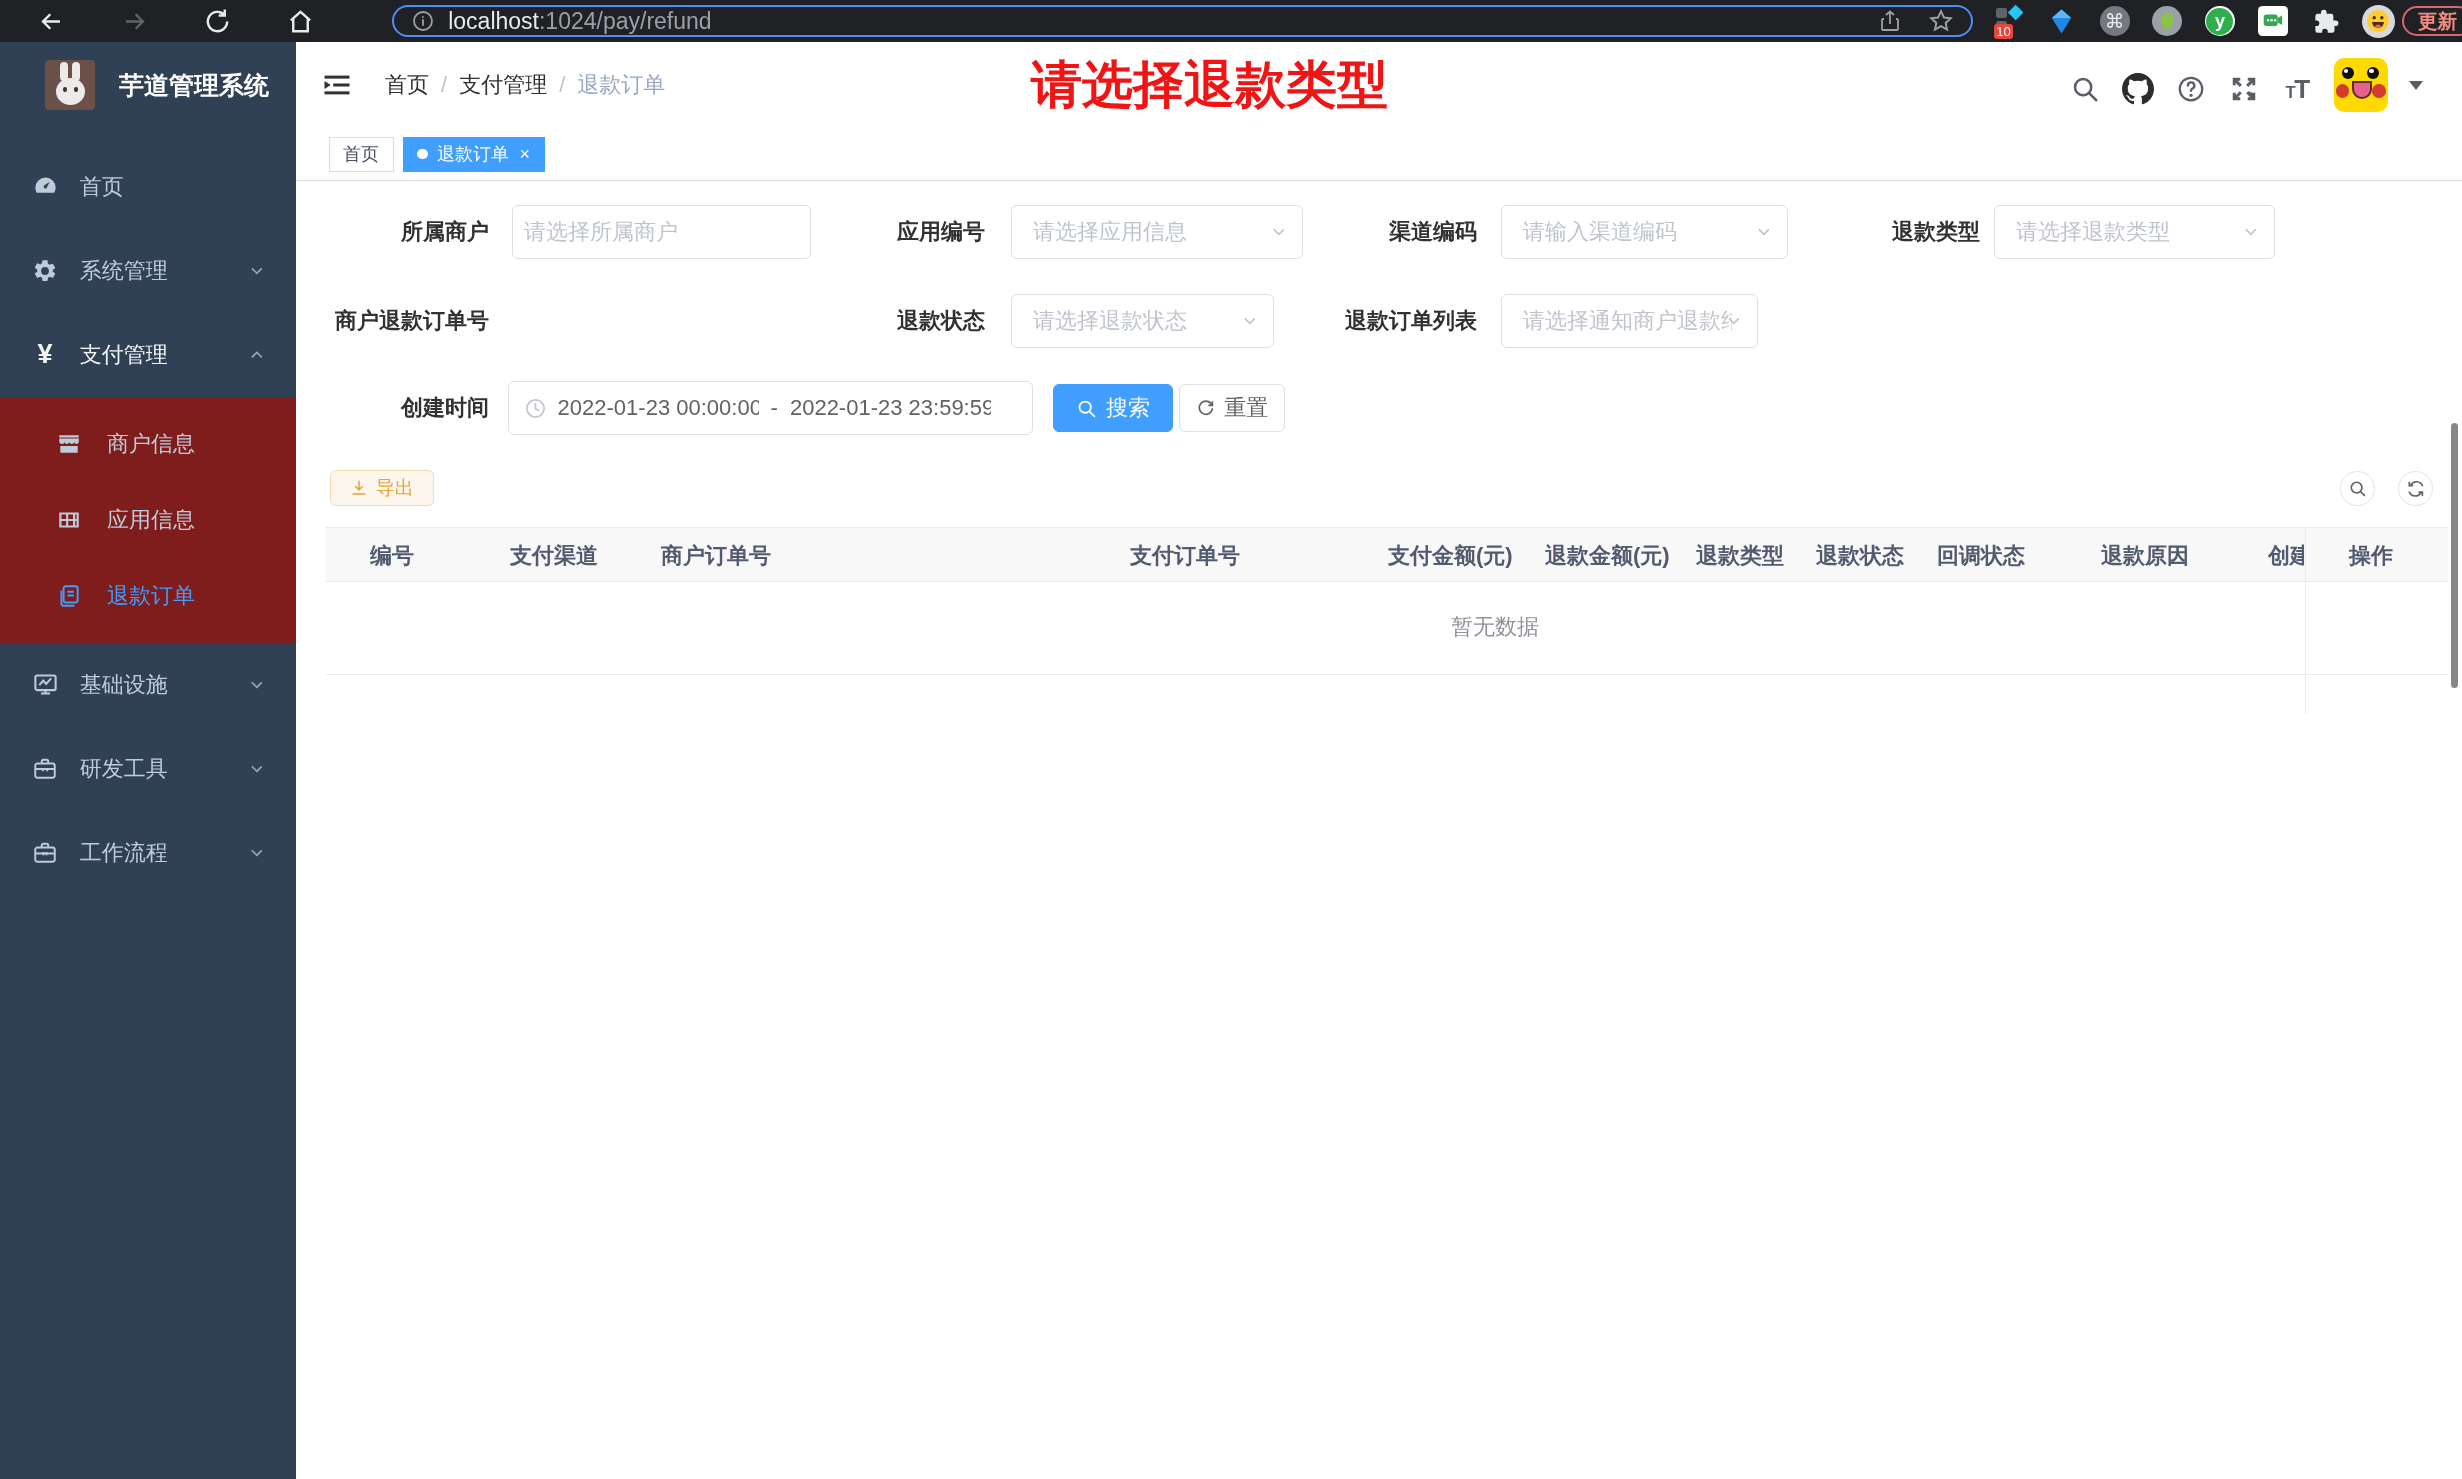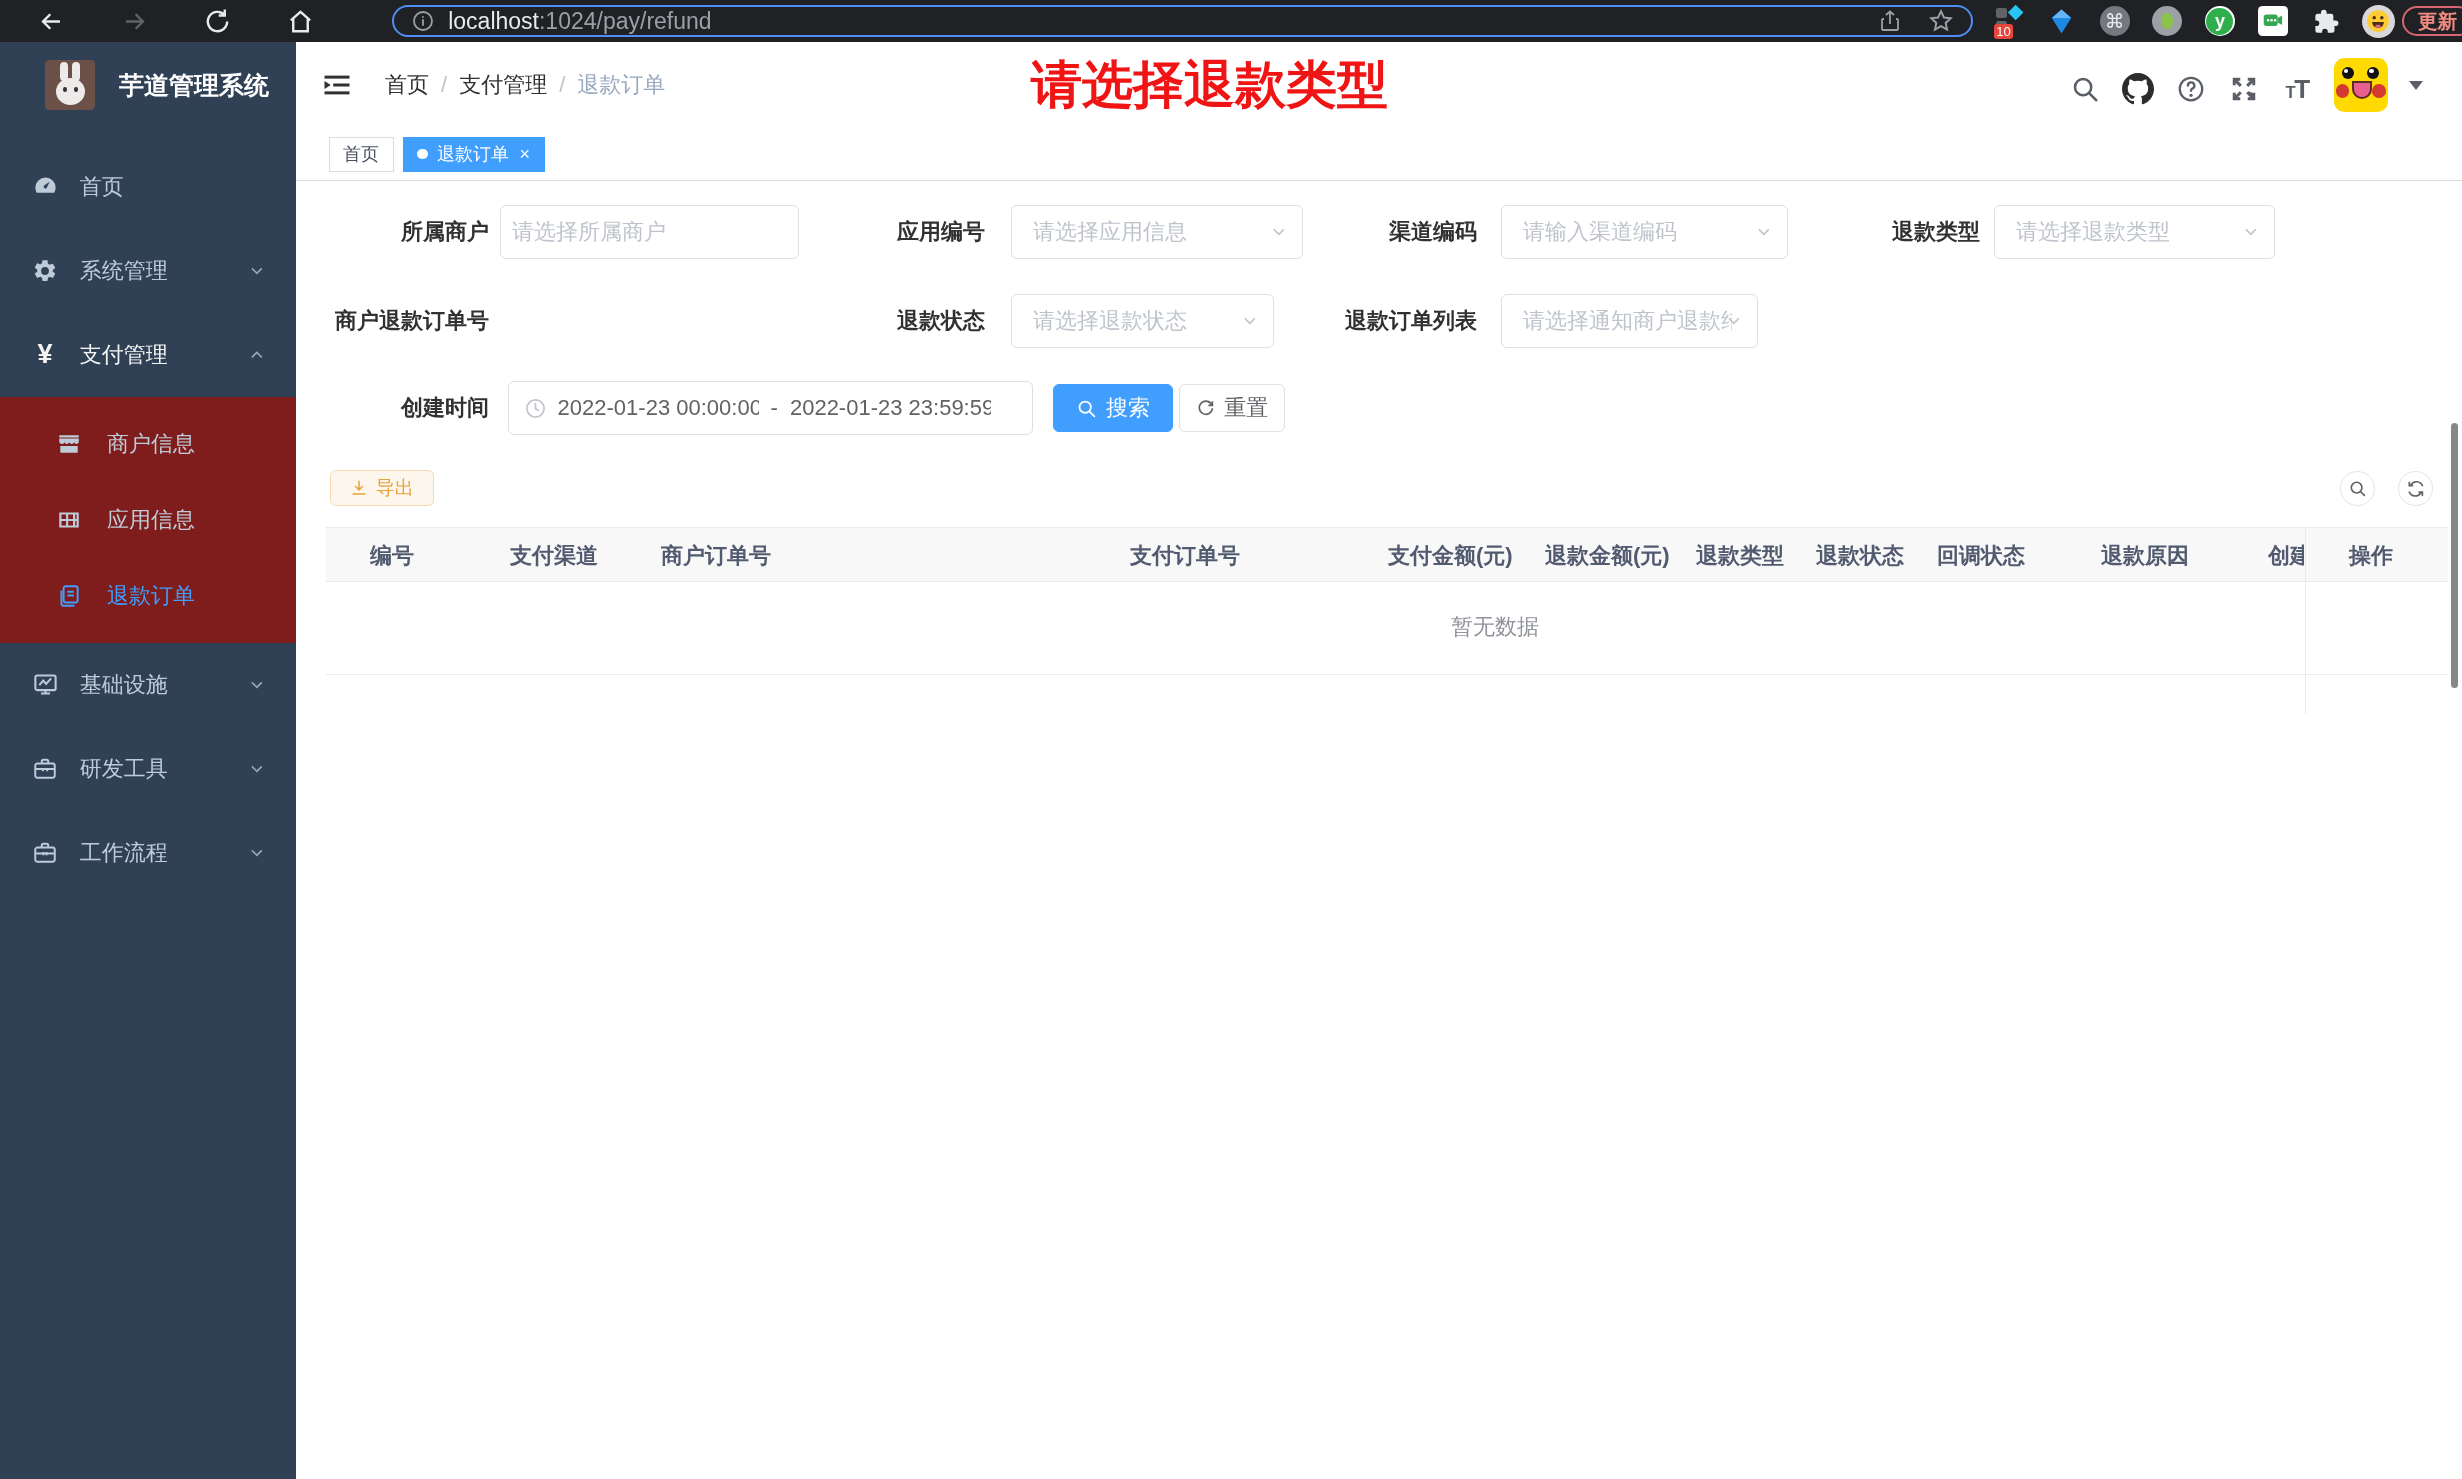--- a/index.html
+++ b/index.html
@@ -393,21 +393,21 @@
     <div class="tag active">
       <span class="dot"></span>
       <span>退款订单</span>
       <span class="x">×</span>
     </div>
   </div>
 
   <main class="content">
 
     <label class="flabel row1" style="left:29px;width:164px;">所属商户</label>
-    <div class="fbox row1" style="left:204px;width:299px;padding-left:11px;">
+    <div class="fbox row1" style="left:216px;width:299px;padding-left:11px;">
       <span class="ph">请选择所属商户</span>
     </div>
 
     <label class="flabel row1" style="left:520px;width:169px;">应用编号</label>
     <div class="fbox row1" style="left:715px;width:292px;">
       <span class="ph">请选择应用信息</span>
       <span class="chev">
           <svg width="19.7" height="19.7" viewBox="0 0 24 24" fill="none" stroke="currentColor" stroke-width="2">
             <path d="M6 9l6 6 6-6"></path>
           </svg>

